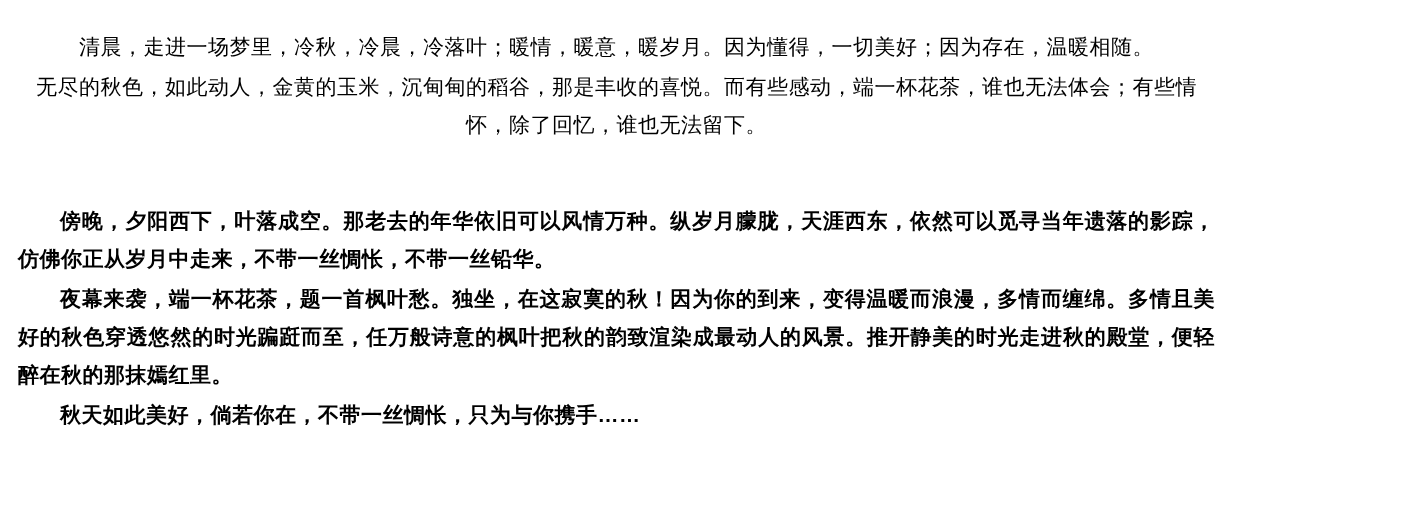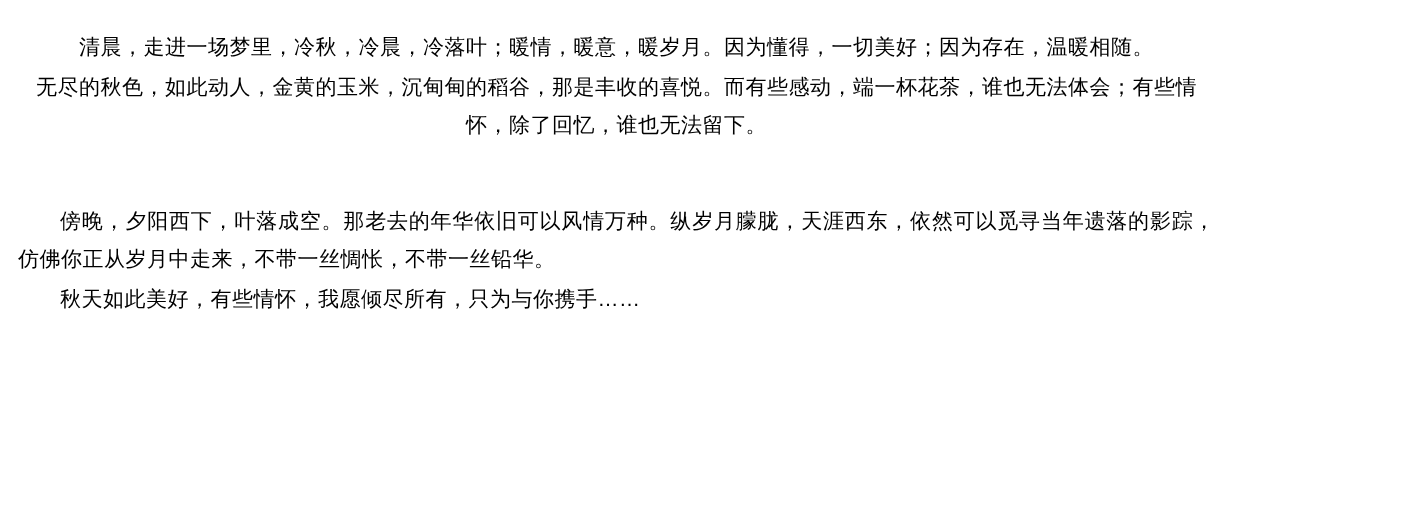--- a/index.html
+++ b/index.html
@@ -26,20 +26,21 @@
     letter-spacing: 0.5px;
     margin: 0;
     text-align: justify;
     text-justify: inter-ideograph;
   }
   .para.centered {
     text-align: center;
   }
   .indent {
     text-indent: 2em;
+    font-weight: bold;
   }
   .block-top {
     margin-bottom: 0;
   }
   .spacer {
     height: 58px;
   }
   .para + .para {
     margin-top: 2px;
   }
@@ -51,16 +52,17 @@
 
   <div class="block-top">
     <p class="para centered">清晨，走进一场梦里，冷秋，冷晨，冷落叶；暖情，暖意，暖岁月。因为懂得，一切美好；因为存在，温暖相随。</p>
     <p class="para centered">无尽的秋色，如此动人，金黄的玉米，沉甸甸的稻谷，那是丰收的喜悦。而有些感动，端一杯花茶，谁也无法体会；有些情怀，除了回忆，谁也无法留下。</p>
   </div>
 
   <div class="spacer"></div>
 
   <div>
     <p class="para indent">傍晚，夕阳西下，叶落成空。那老去的年华依旧可以风情万种。纵岁月朦胧，天涯西东，依然可以觅寻当年遗落的影踪，仿佛你正从岁月中走来，不带一丝惆怅，不带一丝铅华。</p>
-    <p class="para indent">秋天如此美好，有些情怀，我愿倾尽所有，只为与你携手……</p>
+    <p class="para indent">夜幕来袭，端一杯花茶，题一首枫叶愁。独坐，在这寂寞的秋！因为你的到来，变得温暖而浪漫，多情而缠绵。多情且美好的秋色穿透悠然的时光蹁跹而至，任万般诗意的枫叶把秋的韵致渲染成最动人的风景。推开静美的时光走进秋的殿堂，便轻醉在秋的那抹嫣红里。</p>
+    <p class="para indent">秋天如此美好，倘若你在，不带一丝惆怅，只为与你携手……</p>
   </div>
 
 </div>
 
 </body></html>

